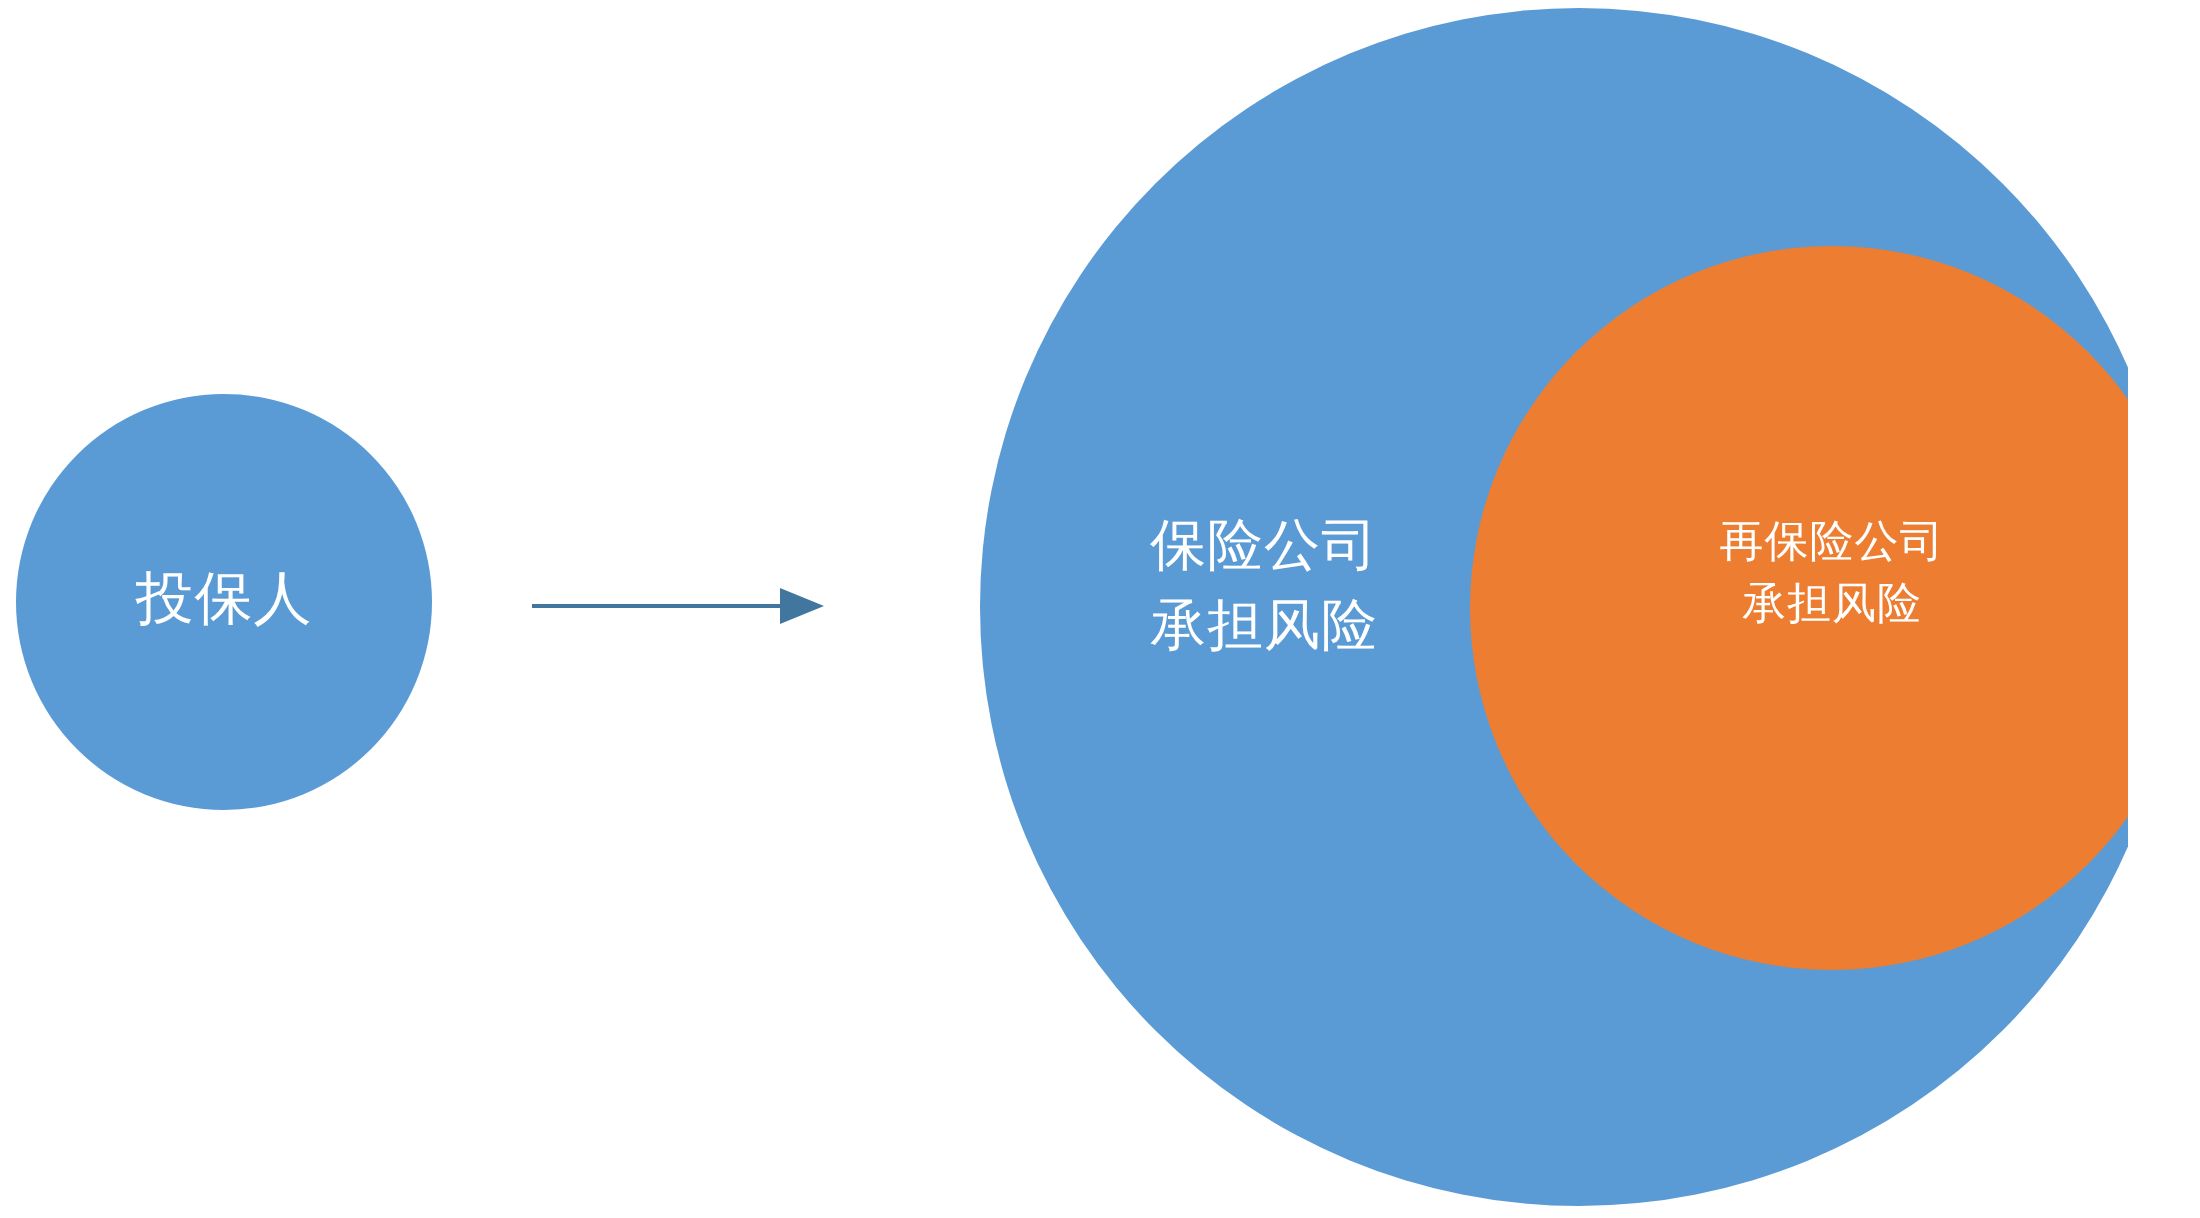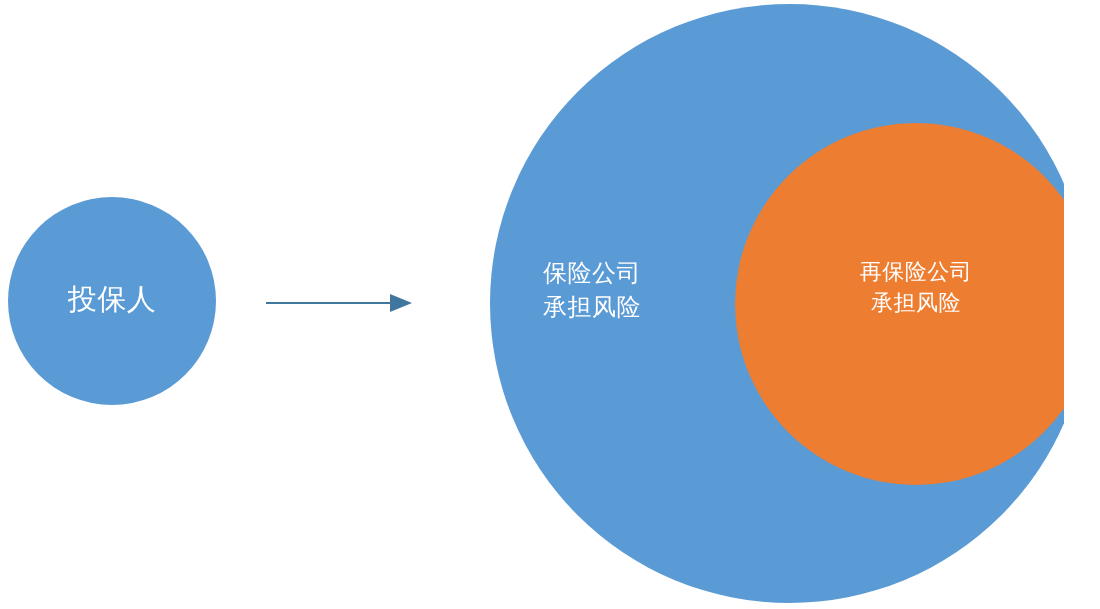--- a/index.html
+++ b/index.html
@@ -57,24 +57,25 @@
     font-weight: 400;
     user-select: none;
   }
   #label-policyholder {
     left: 8px;
     top: 279px;
     width: 208px;
     font-size: 29px;
   }
   #label-insurer {
-    left: 487px;
+    left: 527px;
     top: 256px;
     width: 210px;
-    font-size: 24px;
+    font-size: 28px;
+    font-family: Liberation Mono, monospace;
   }
   #label-reinsurer {
     left: 800px;
     top: 256px;
     width: 232px;
     font-size: 22px;
   }
   
   #arrow-connector {
     position: absolute;

